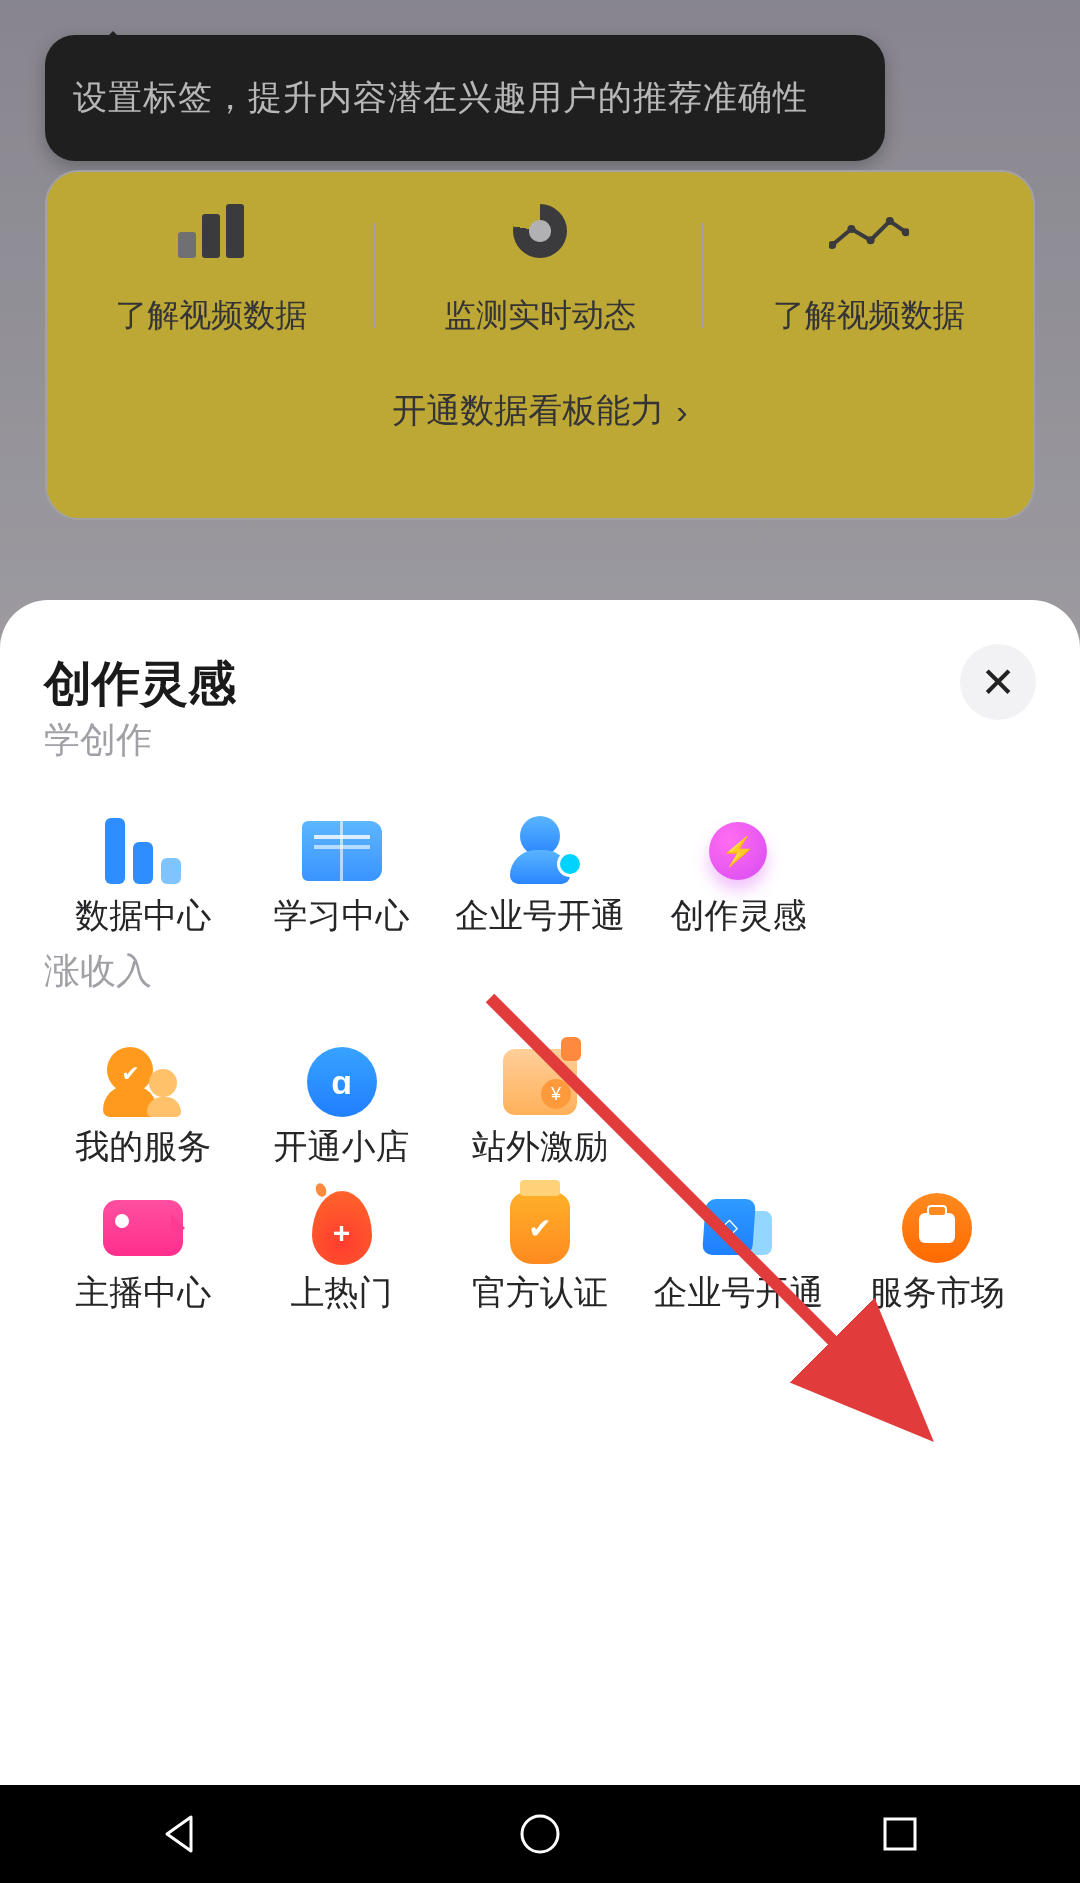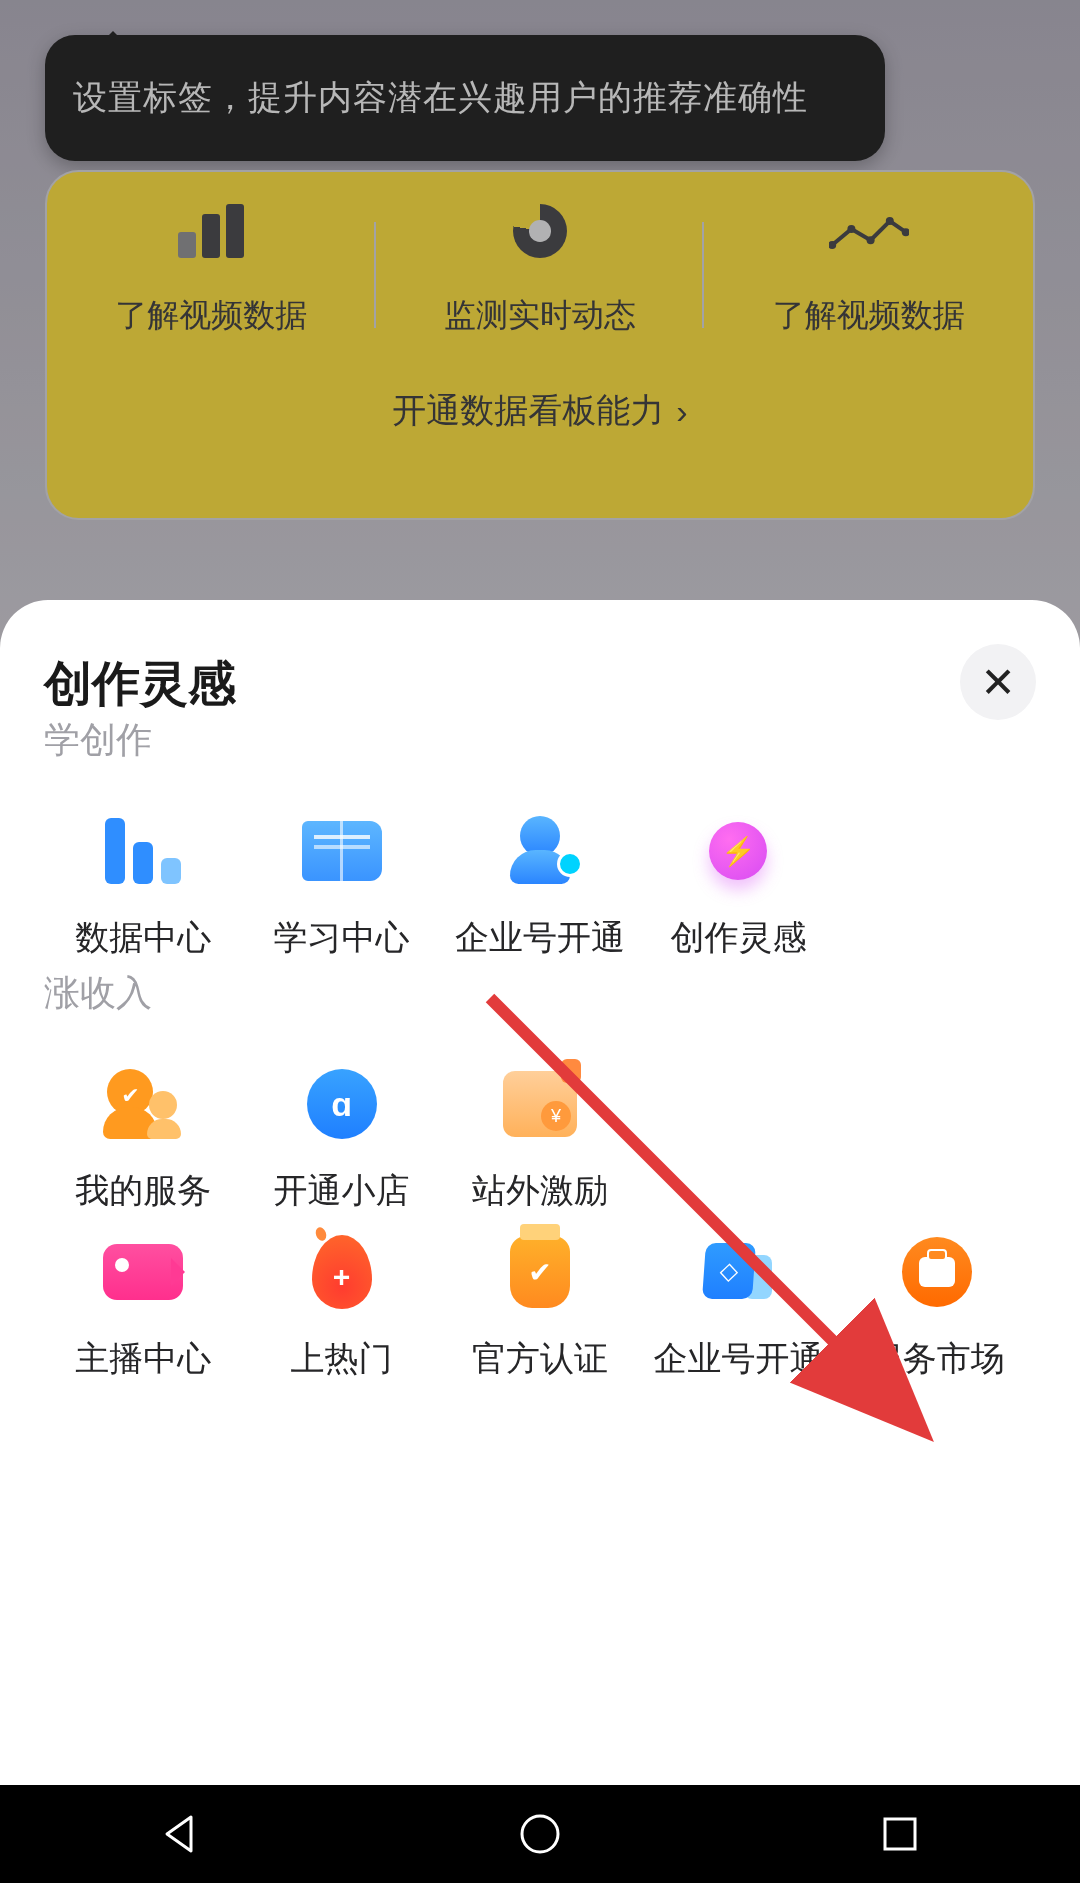--- a/index.html
+++ b/index.html
@@ -52,21 +52,21 @@
   .sheet-title { font-size: 48px; font-weight: 700; color: #1a1a1a; }
   .close-btn {
     position: absolute; top: 44px; right: 44px;
     width: 76px; height: 76px; border-radius: 50%;
     background: #f2f2f4; display:flex; align-items:center; justify-content:center;
     font-size: 42px; color:#222; cursor:pointer;
   }
   .section { }
   .sec-title { font-size: 36px; color: #a0a0a6; margin-bottom: 36px; }
   .grid { display: grid; grid-template-columns: repeat(5, 1fr); gap: 10px 0; }
-  .svc { display:flex; flex-direction:column; align-items:center; gap: 22px; padding: 8px 0; cursor:pointer;text-align:center; }
+  .svc { display:flex; flex-direction:column; align-items:center; padding: 8px 0; cursor:pointer;text-align:center; }
   .svc-label { font-size: 34px; color: #262628; white-space: nowrap; }
   .svc-icon { width: 90px; height: 84px; display:flex; align-items:center; justify-content:center; position:relative; }
 
   
   .arrow-annot { position:absolute; top: 988px; left: 480px; width: 460px; height: 450px; pointer-events:none; z-index: 20;}
   .arrow-annot svg { width:100%; height:100%; overflow:visible;}
 
   
   .navbar {
     position: absolute; left:0; right:0; bottom:0; height: 98px;

